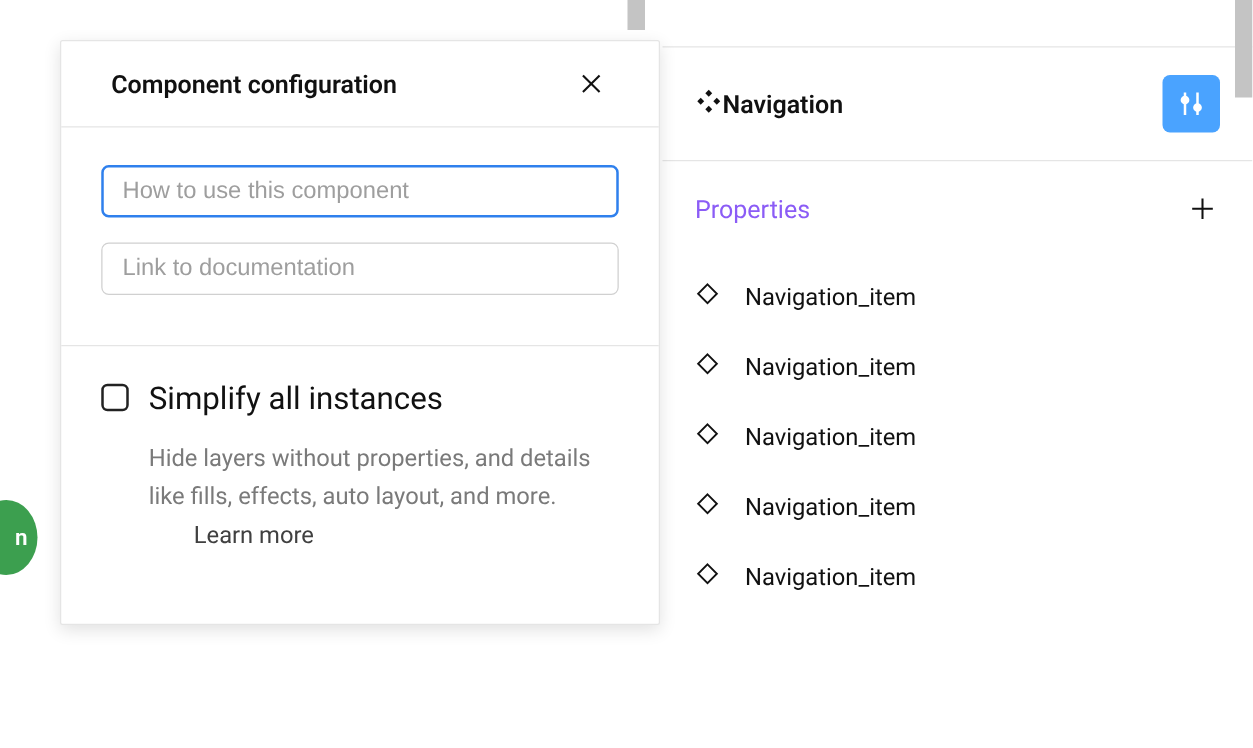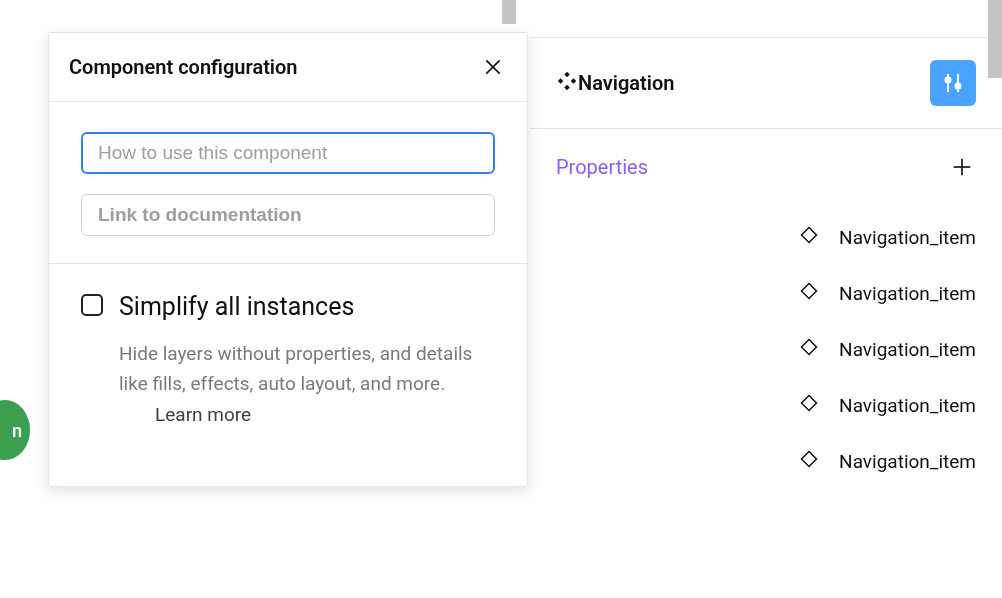--- a/index.html
+++ b/index.html
@@ -54,21 +54,21 @@
       width: 480px;
       background: #fff;
       border: 1px solid #e5e5e5;
       border-radius: 2px;
       box-shadow: 0 4px 14px rgba(0,0,0,0.12);
     }
     .modal-header {
       display: flex;
       align-items: center;
       justify-content: space-between;
-      padding: 20px 20px;
+      padding: 20px 40px;
       border-bottom: 1px solid #e5e5e5;
     }
     .modal-title {
       font-size: 20px;
       font-weight: 600;
       color: #111;
     }
     .close-btn {
       width: 28px;
       height: 28px;
@@ -100,22 +100,21 @@
       margin-bottom: 20px;
     }
     .input-field::placeholder {
       color: #9e9e9e;
     }
     .input-field.focused {
       border: 2px solid #2f80ed;
       padding: 0 15px;
     }
     .modal-body .input-field:last-child {
-      margin-bottom: 3px;
-      font-weight: bold;
+      margin-bottom: 16px;
     }
 
     .modal-section {
       padding: 28px 32px 56px;
     }
     .checkbox-row {
       display: flex;
       align-items: flex-start;
       gap: 16px;
     }
@@ -234,21 +233,20 @@
       display: flex;
       flex-direction: column;
       gap: 0;
     }
     .instance-item {
       display: flex;
       align-items: center;
       gap: 20px;
       padding: 16px 0;
       cursor: pointer;
-      justify-content: flex-end;
     }
     .instance-icon {
       width: 20px;
       height: 20px;
       flex-shrink: 0;
     }
     .instance-label {
       font-size: 19px;
       color: #111;
     }

